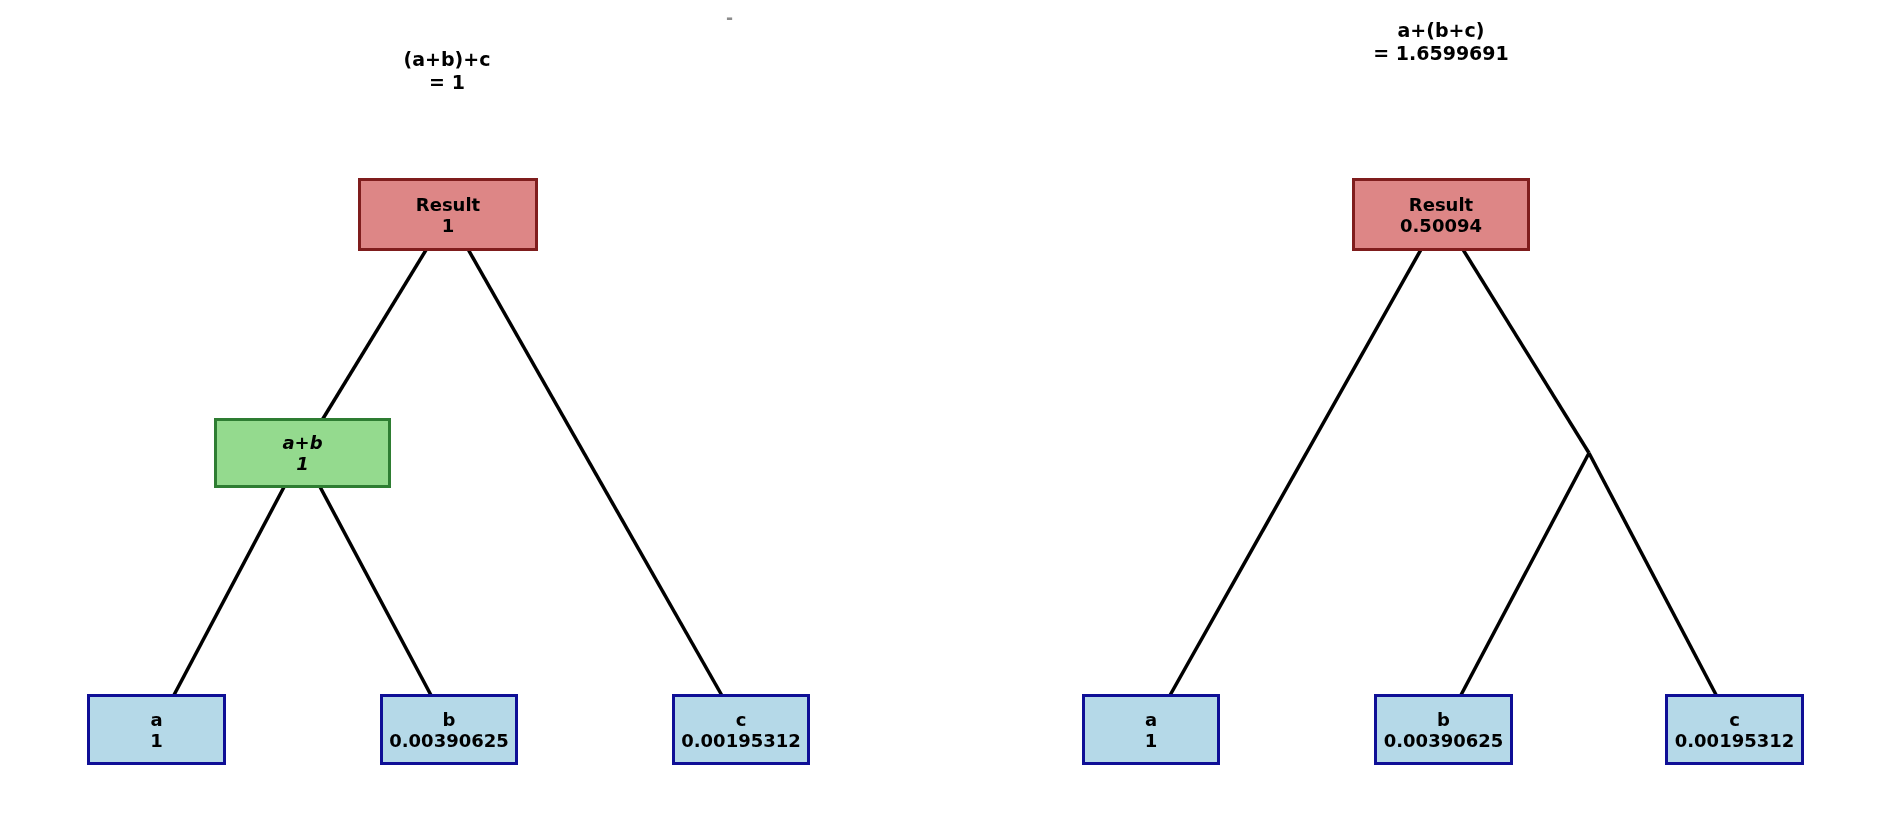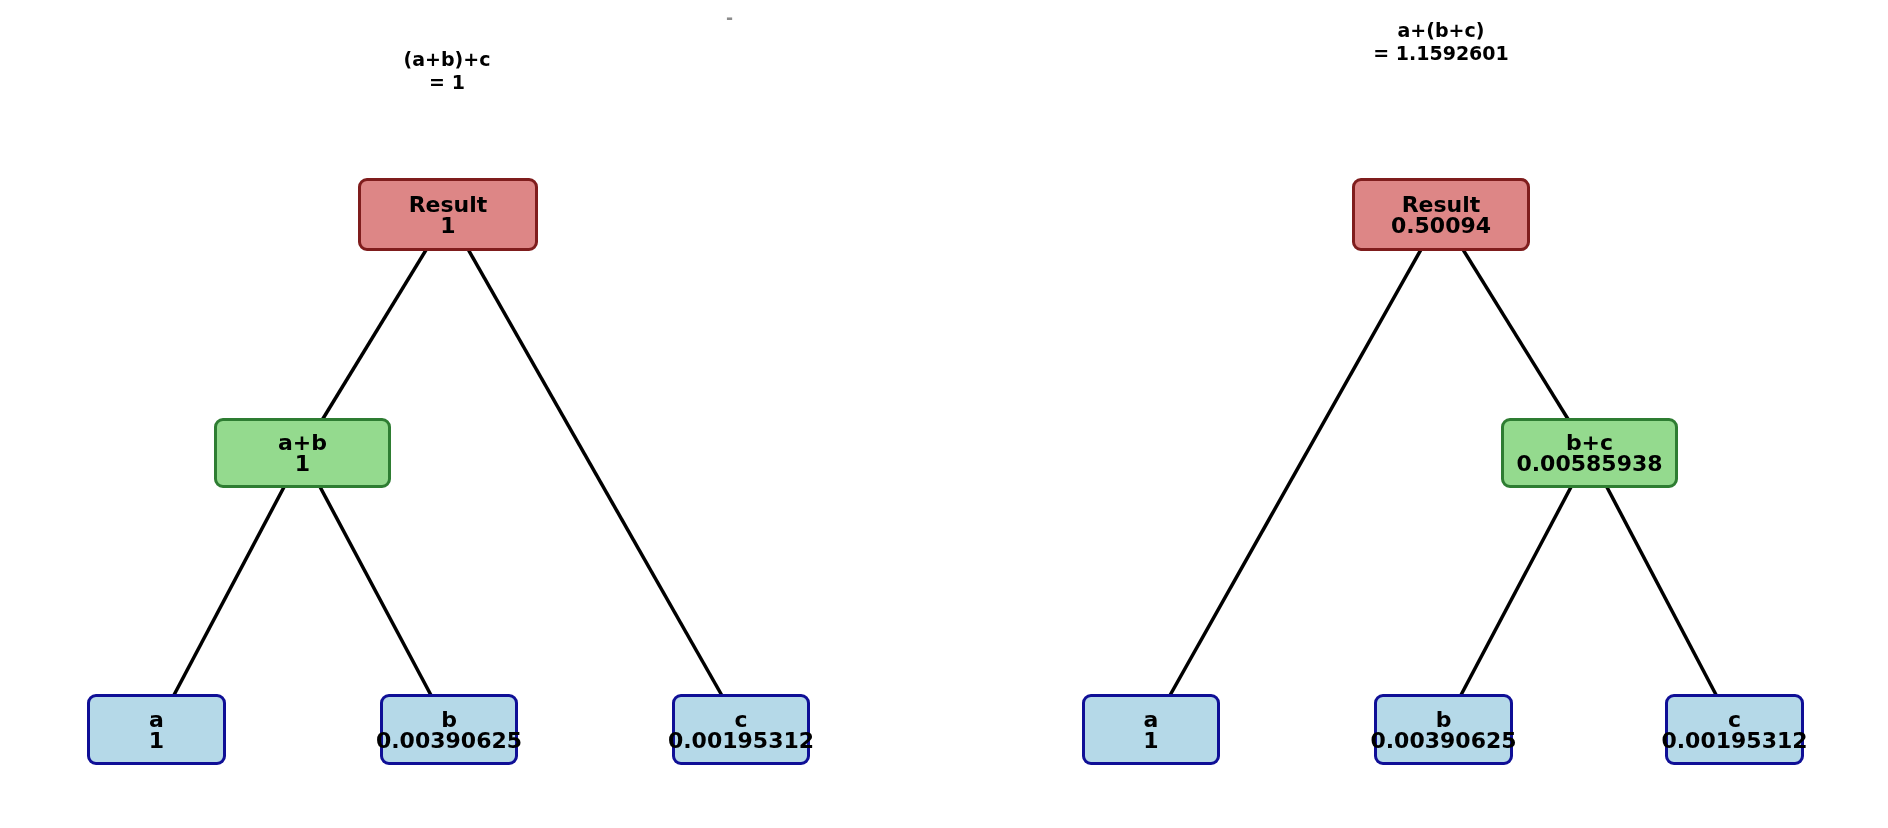--- a/index.html
+++ b/index.html
@@ -17,26 +17,26 @@
   svg.edges line{stroke:var(--edge-color); stroke-width:3.5;}
   .fig-title{
     position:absolute; transform:translateX(-50%);
     text-align:center; color:var(--title-color);
     font-weight:bold; font-size:19px; line-height:23px; z-index:2;
     white-space:nowrap;
   }
   .node{
     position:absolute; z-index:2; box-sizing:border-box;
     display:flex; flex-direction:column; align-items:center; justify-content:center;
-    border:3px solid; border-radius:9px;
-    font-weight:bold; font-size:22px; line-height:21px; color:#000;
+    border:3px solid; border-radius:0;
+    font-weight:bold; font-size:18px; line-height:21px; color:#000;
     text-align:center; white-space:nowrap;
   }
   .node.result{background:var(--result-fill); border-color:var(--result-border);}
-  .node.intermediate{background:var(--intermediate-fill); border-color:var(--intermediate-border);}
+  .node.intermediate{background:var(--intermediate-fill); border-color:var(--intermediate-border);font-style:italic;}
   .node.leaf{background:var(--leaf-fill); border-color:var(--leaf-border);}
   .artifact-dash{
     position:absolute; left:726px; top:10px; z-index:2;
     color:var(--artifact-color); font-weight:bold; font-size:17px; line-height:17px;
   }
 </style>
 </head>
 <body>
 
 <div class="canvas">
@@ -55,21 +55,21 @@
   </svg>
 
   <span class="artifact-dash">-</span>
 
   <div class="fig-title" style="left:447px; top:28px;margin-top:20px;">
     <div>(a+b)+c</div>
     <div>= 1</div>
   </div>
   <div class="fig-title" style="left:1441px; top:19px;">
     <div>a+(b+c)</div>
-    <div>= 1.1592601</div>
+    <div>= 1.6599691</div>
   </div>
 
   <div class="node result" style="left:358px; top:178px; width:180px; height:73px;">
     <div>Result</div>
     <div>1</div>
   </div>
   <div class="node intermediate" style="left:214px; top:418px; width:177px; height:70px;">
     <div>a+b</div>
     <div>1</div>
   </div>
@@ -83,24 +83,20 @@
   </div>
   <div class="node leaf" style="left:672px; top:694px; width:138px; height:71px;">
     <div>c</div>
     <div>0.00195312</div>
   </div>
 
   <div class="node result" style="left:1352px; top:178px; width:178px; height:73px;">
     <div>Result</div>
     <div>0.50094</div>
   </div>
-  <div class="node intermediate" style="left:1501px; top:418px; width:177px; height:70px;">
-    <div>b+c</div>
-    <div>0.00585938</div>
-  </div>
   <div class="node leaf" style="left:1082px; top:694px; width:138px; height:71px;">
     <div>a</div>
     <div>1</div>
   </div>
   <div class="node leaf" style="left:1374px; top:694px; width:139px; height:71px;">
     <div>b</div>
     <div>0.00390625</div>
   </div>
   <div class="node leaf" style="left:1665px; top:694px; width:139px; height:71px;">
     <div>c</div>

